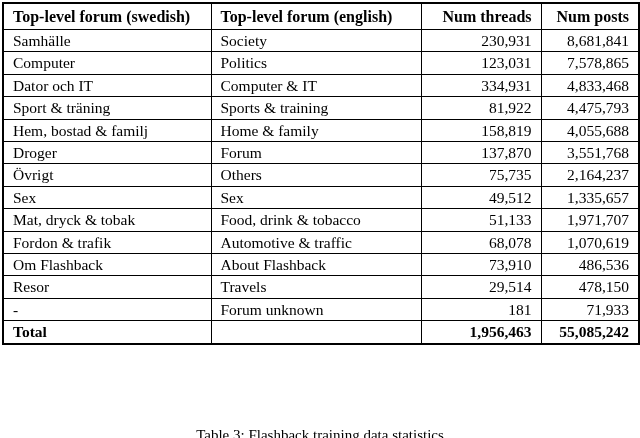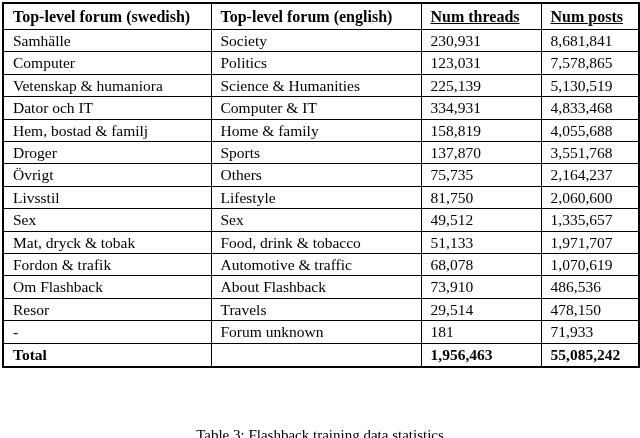--- a/index.html
+++ b/index.html
@@ -43,25 +43,24 @@
     text-align: left;
     vertical-align: middle;
   }
   .stats-table thead th {
     font-weight: bold;
     font-size: 16px;
     height: 25px;
     line-height: 25px;
   }
   .stats-table thead th.numhead {
-    text-align: left;
-    text-decoration: underline;
+    text-align: right;
   }
   .stats-table td.num {
-    text-align: left;
+    text-align: right;
   }
   .stats-table tfoot td {
     font-weight: bold;
     height: 22px;
     line-height: 22px;
   }
   .caption {
     position: absolute;
     left: 0;
     top: 427px;
@@ -98,54 +97,48 @@
           <td class="num">230,931</td>
           <td class="num">8,681,841</td>
         </tr>
         <tr>
           <td>Computer</td>
           <td>Politics</td>
           <td class="num">123,031</td>
           <td class="num">7,578,865</td>
         </tr>
         <tr>
-          <td>Vetenskap &amp; humaniora</td>
-          <td>Science &amp; Humanities</td>
-          <td class="num">225,139</td>
-          <td class="num">5,130,519</td>
-        </tr>
-        <tr>
           <td>Dator och IT</td>
           <td>Computer &amp; IT</td>
           <td class="num">334,931</td>
           <td class="num">4,833,468</td>
+        </tr>
+        <tr>
+          <td>Sport &amp; träning</td>
+          <td>Sports &amp; training</td>
+          <td class="num">81,922</td>
+          <td class="num">4,475,793</td>
         </tr>
         <tr>
           <td>Hem, bostad &amp; familj</td>
           <td>Home &amp; family</td>
           <td class="num">158,819</td>
           <td class="num">4,055,688</td>
         </tr>
         <tr>
           <td>Droger</td>
-          <td>Sports</td>
+          <td>Forum</td>
           <td class="num">137,870</td>
           <td class="num">3,551,768</td>
         </tr>
         <tr>
           <td>Övrigt</td>
           <td>Others</td>
           <td class="num">75,735</td>
           <td class="num">2,164,237</td>
-        </tr>
-        <tr>
-          <td>Livsstil</td>
-          <td>Lifestyle</td>
-          <td class="num">81,750</td>
-          <td class="num">2,060,600</td>
         </tr>
         <tr>
           <td>Sex</td>
           <td>Sex</td>
           <td class="num">49,512</td>
           <td class="num">1,335,657</td>
         </tr>
         <tr>
           <td>Mat, dryck &amp; tobak</td>
           <td>Food, drink &amp; tobacco</td>

